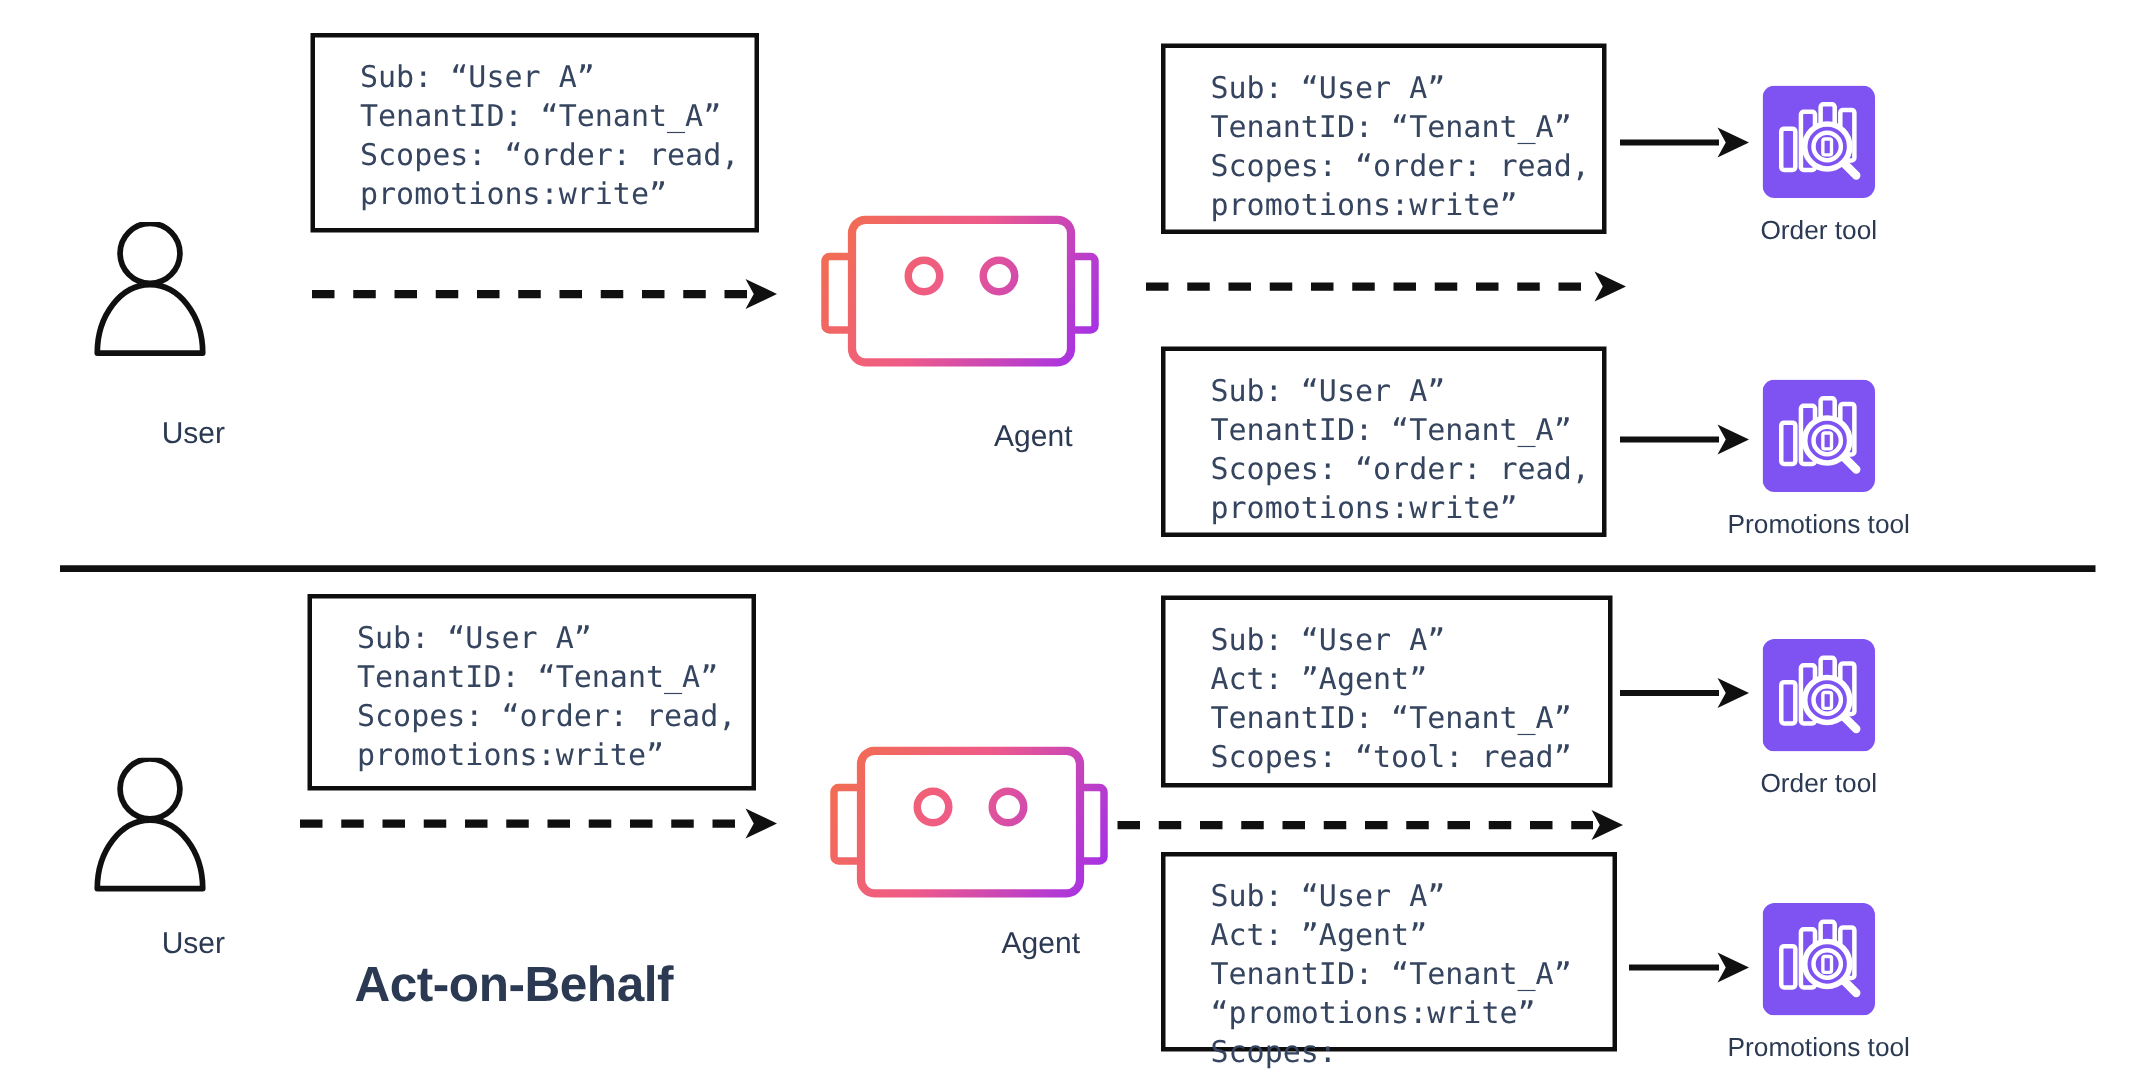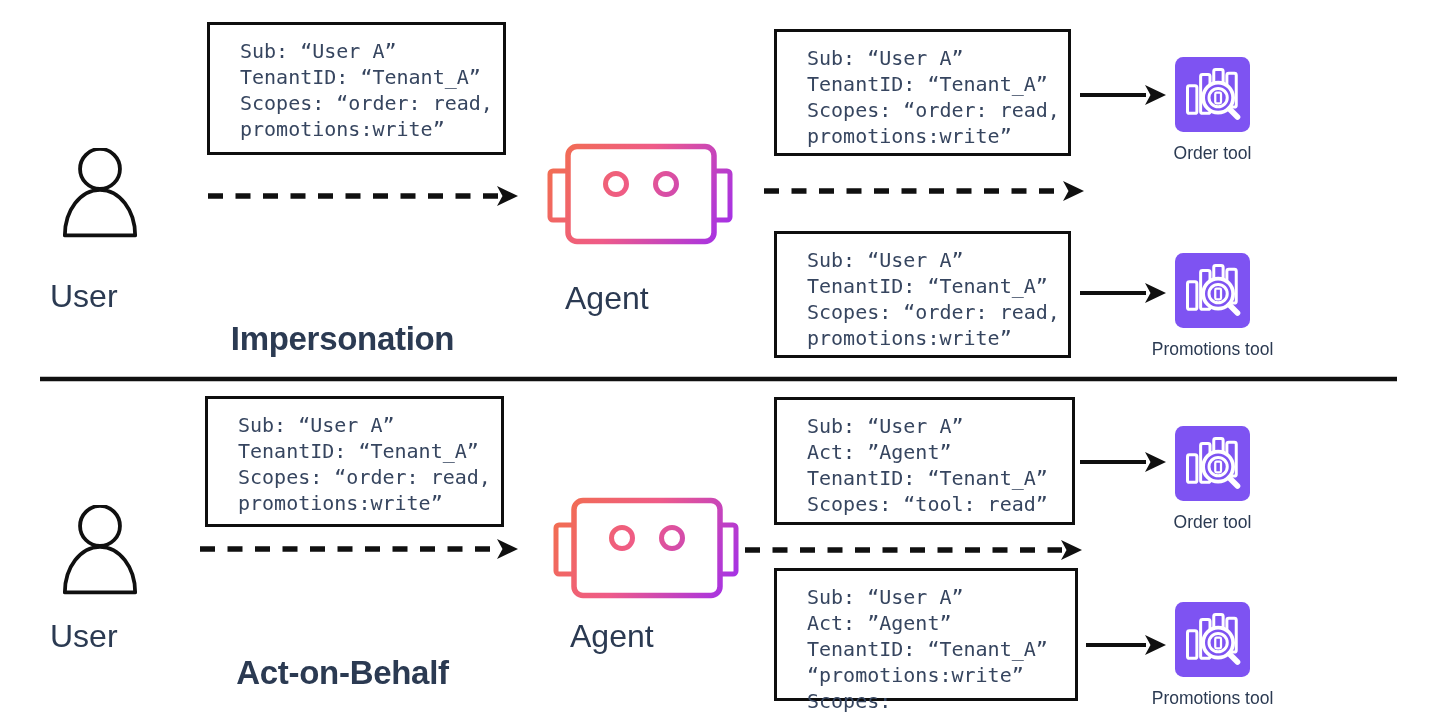--- a/index.html
+++ b/index.html
@@ -9,22 +9,22 @@
   }
   #arrow-layer { position:absolute; left:0; top:0; width:1436px; height:728px; }
   .abs { position:absolute; }
   .token-box {
     position:absolute; background:#ffffff; border:3px solid #0e0e0e;
     font-family:"DejaVu Sans Mono","Liberation Mono",monospace;
     font-size:20px; line-height:26px; color:#36455F;
     padding:13px 0 0 30px; white-space:pre; box-sizing:border-box;
   }
   .node-label {
-    position:absolute; color:#2B3A52; font-size:32px; font-weight:500;
-    text-align:left; white-space:nowrap;
+    position:absolute; color:#2B3A52; font-size:20px; font-weight:500;
+    text-align:right; white-space:nowrap;
   }
   .section-title {
     position:absolute; color:#2B3A52; font-size:33px; font-weight:700;
     text-align:center; white-space:nowrap; letter-spacing:-0.3px;
   }
   .tool { position:absolute; width:75px;border-radius:16px; }
   .tool svg.badge { display:block; width:75px; height:75px; }
   .tool-label {
     position:absolute; top:86px; left:50%; transform:translateX(-50%);
     color:#2B3A52; font-size:17.5px; font-weight:500; white-space:nowrap;
@@ -90,21 +90,20 @@
     </svg>
   <div class="node-label" style="left:50px; top:278px; width:100px;">User</div>
 
   <div class="token-box" style="left:207px; top:22px; width:299px; height:133px;"><div>Sub: “User A”</div><div>TenantID: “Tenant_A”</div><div>Scopes: “order: read,</div><div>promotions:write”</div></div>
 
   <svg class="abs" style="left:546px; top:143px; width:188px; height:102px;">
       <use href="#sym-robot"></use>
     </svg>
   <div class="node-label" style="left:565px; top:280px; width:150px;">Agent</div>
 
-  <div class="section-title" style="left:190px; top:320px; width:305px;">Impersonation</div>
 
   <div class="token-box" style="left:774px; top:29px; width:297px; height:127px;"><div>Sub: “User A”</div><div>TenantID: “Tenant_A”</div><div>Scopes: “order: read,</div><div>promotions:write”</div></div>
   <div class="token-box" style="left:774px; top:231px; width:297px; height:127px;"><div>Sub: “User A”</div><div>TenantID: “Tenant_A”</div><div>Scopes: “order: read,</div><div>promotions:write”</div></div>
 
   <div class="tool" style="left:1175px; top:57px;">
     <svg class="badge">
         <use href="#sym-tool"></use>
       </svg>
     <div class="tool-label">Order tool</div>
   </div>
@@ -120,21 +119,21 @@
     </svg>
   <div class="node-label" style="left:50px; top:618px; width:100px;">User</div>
 
   <div class="token-box" style="left:205px; top:396px; width:299px; height:131px;"><div>Sub: “User A”</div><div>TenantID: “Tenant_A”</div><div>Scopes: “order: read,</div><div>promotions:write”</div></div>
 
   <svg class="abs" style="left:552px; top:497px; width:188px; height:102px;">
       <use href="#sym-robot"></use>
     </svg>
   <div class="node-label" style="left:570px; top:618px; width:150px;">Agent</div>
 
-  <div class="section-title" style="left:190px; top:654px; width:305px;">Act-on-Behalf</div>
+  <div class="section-title" style="left:190px; top:637px; width:305px;">Act-on-Behalf</div>
 
   <div class="token-box" style="left:774px; top:397px; width:301px; height:128px;"><div>Sub: “User A”</div><div>Act: ”Agent”</div><div>TenantID: “Tenant_A”</div><div>Scopes: “tool: read”</div></div>
   <div class="token-box" style="left:774px; top:568px; width:304px; height:133px;"><div>Sub: “User A”</div><div>Act: ”Agent”</div><div>TenantID: “Tenant_A”</div><div>“promotions:write”</div><div>Scopes:</div></div>
 
   <div class="tool" style="left:1175px; top:426px;">
     <svg class="badge">
         <use href="#sym-tool"></use>
       </svg>
     <div class="tool-label">Order tool</div>
   </div>

